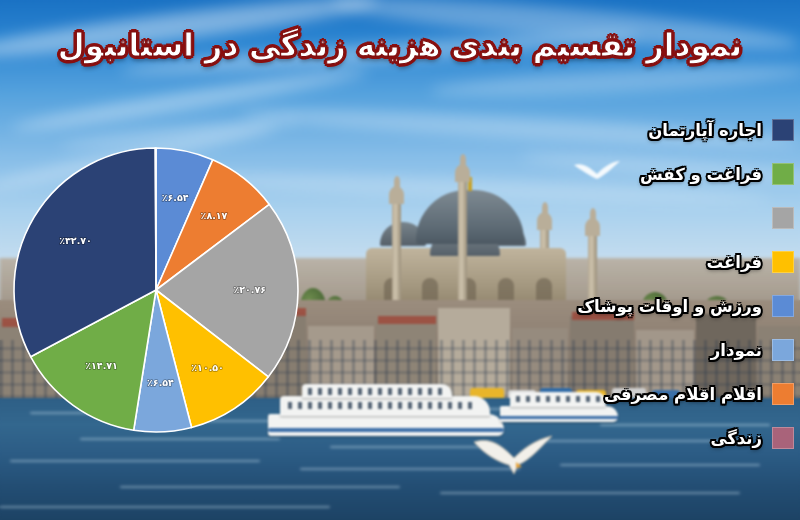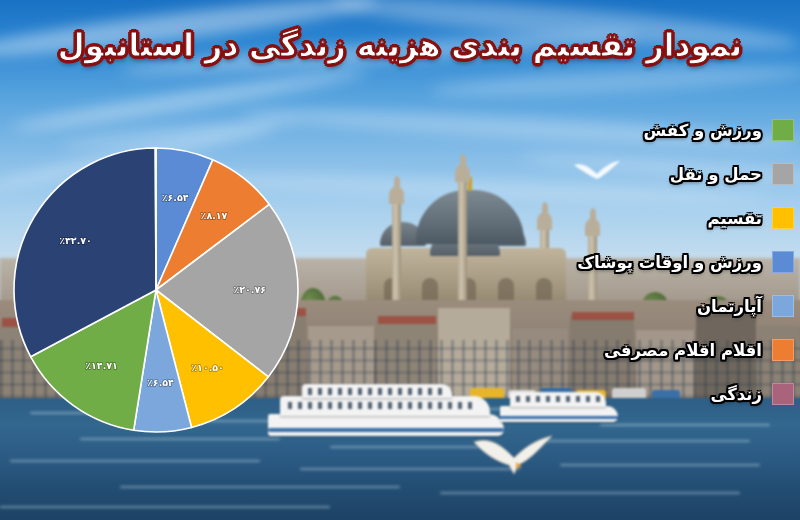--- a/index.html
+++ b/index.html
@@ -392,38 +392,41 @@
           <text x="199.60" y="230.23" class="slice-label">٪۱۰.۵۰</text>
           <text x="152.47" y="245.61" class="slice-label">٪۶.۵۴</text>
           <text x="93.56" y="228.29" class="slice-label">٪۱۴.۷۱</text>
           <text x="67.54" y="103.94" class="slice-label">٪۳۲.۷۰</text>
         </g>
     </svg>
   </div>
 
   <div class="legend" id="legend">
       <div class="legend-item">
+        <span class="legend-swatch" style="background: rgb(43, 66, 117);"></span>
+        <span class="legend-label">اجاره آپارتمان</span>
+      </div>
+      <div class="legend-item">
         <span class="legend-swatch" style="background: rgb(112, 173, 71);"></span>
-        <span class="legend-label">ورزش و کفش</span>
+        <span class="legend-label">فراغت و کفش</span>
       </div>
       <div class="legend-item">
         <span class="legend-swatch" style="background: rgb(165, 165, 165);"></span>
-        <span class="legend-label">حمل و نقل</span>
       </div>
       <div class="legend-item">
         <span class="legend-swatch" style="background: rgb(255, 192, 0);"></span>
-        <span class="legend-label">تقسیم</span>
+        <span class="legend-label">فراغت</span>
       </div>
       <div class="legend-item">
         <span class="legend-swatch" style="background: rgb(91, 139, 213);"></span>
         <span class="legend-label">ورزش و اوقات پوشاک</span>
       </div>
       <div class="legend-item">
         <span class="legend-swatch" style="background: rgb(123, 167, 220);"></span>
-        <span class="legend-label">آپارتمان</span>
+        <span class="legend-label">نمودار</span>
       </div>
       <div class="legend-item">
         <span class="legend-swatch" style="background: rgb(237, 125, 49);"></span>
         <span class="legend-label">اقلام اقلام مصرفی</span>
       </div>
       <div class="legend-item">
         <span class="legend-swatch" style="background: rgb(169, 99, 122);"></span>
         <span class="legend-label">زندگی</span>
       </div>
     </div>

